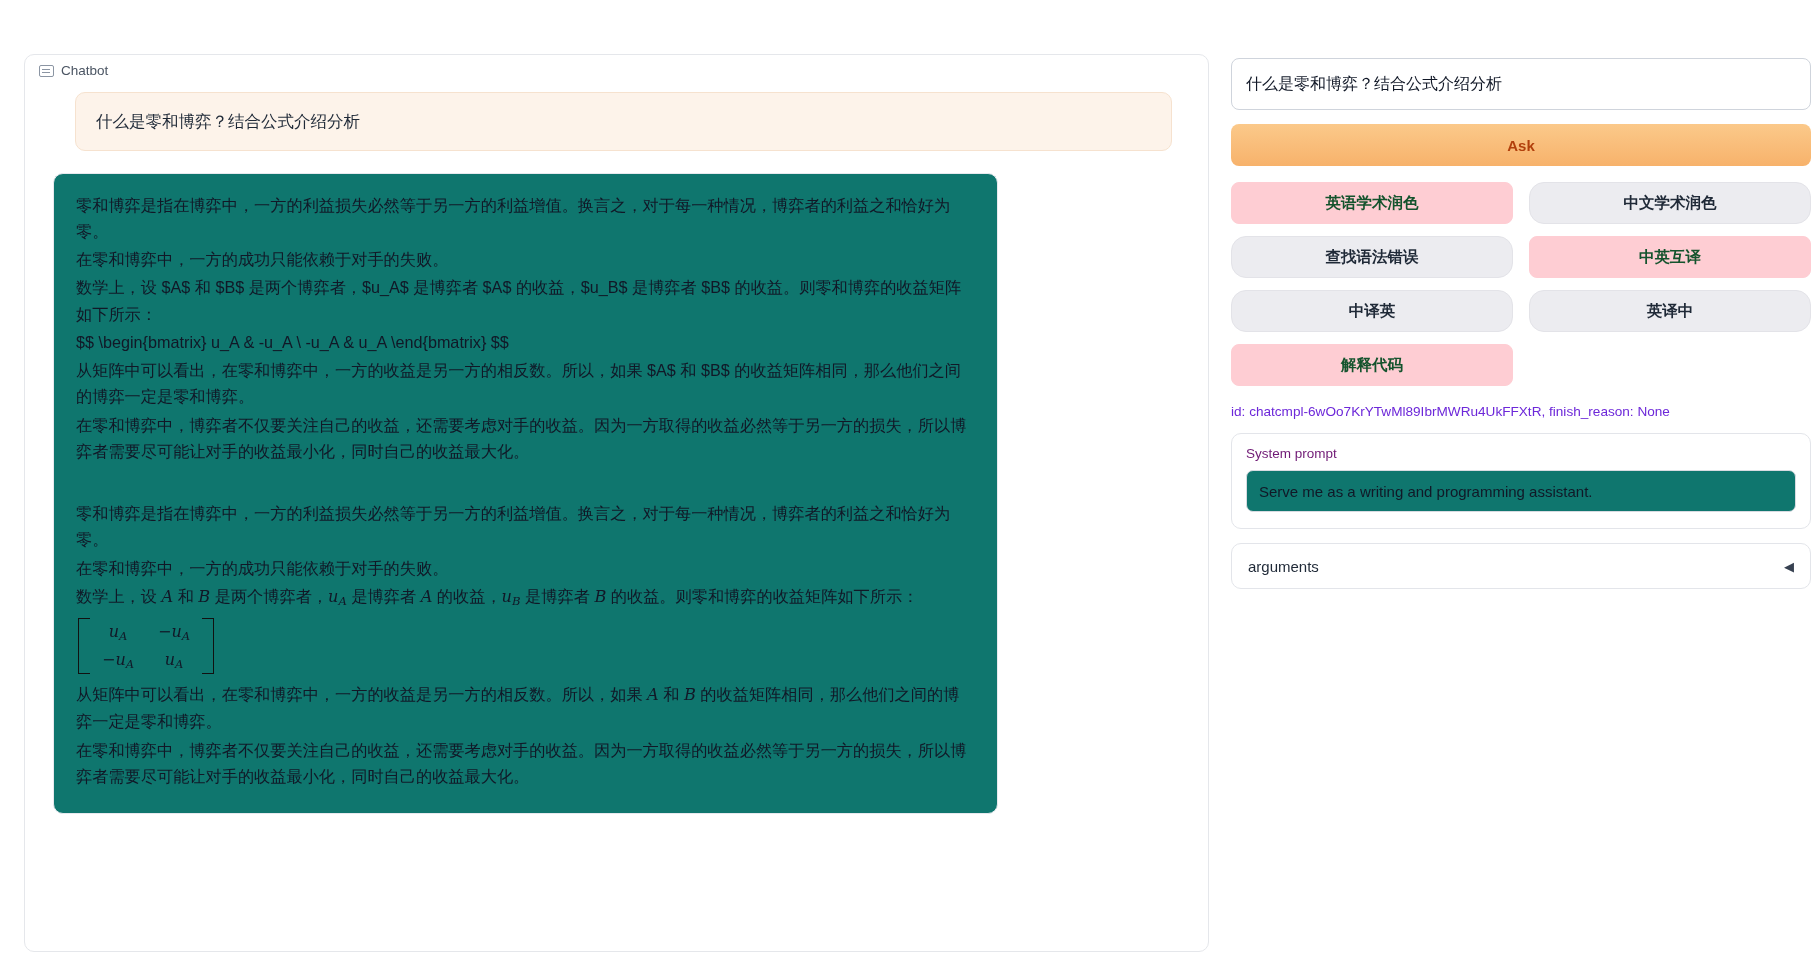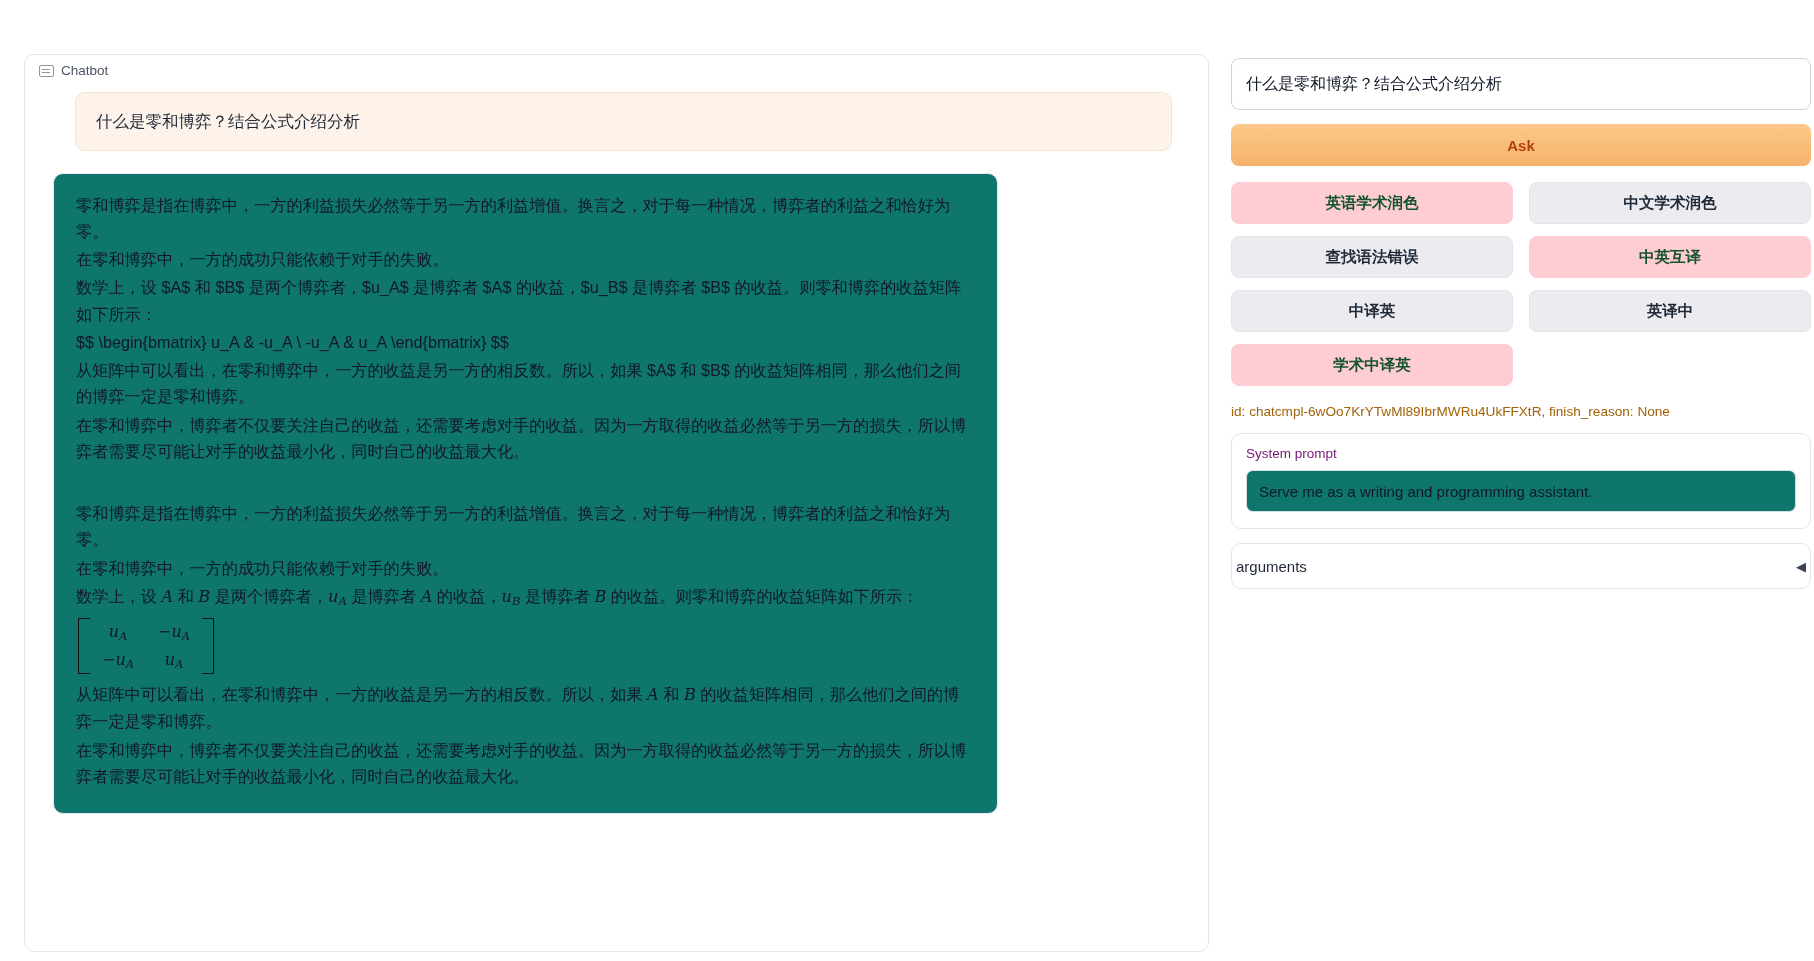--- a/index.html
+++ b/index.html
@@ -160,29 +160,30 @@
     cursor: pointer;
     font-family: "Liberation Sans", sans-serif;
     display: flex;
     align-items: center;
     justify-content: center;
   }
   .fn-btn.grey {
     background: #ececf0;
     color: #1f2937;
     border-color: #e3e3e8;
+    border-radius: 15px;
   }
   .fn-btn.pink {
     background: #fecdd3;
     color: #14532d;
     border-color: #fecdd3;
   }
   .status-line {
     font-size: 13.6px;
-    color: #a16207;
+    color: #6d28d9;
     margin-top: 4px;
     white-space: nowrap;
   }
   .sys-card {
     border: 1px solid #e3e5ea;
     border-radius: 10px;
     padding: 12px 14px 16px 14px;
     background: #fff;
   }
   .sys-title {
@@ -202,21 +203,21 @@
     outline: none;
     background: #0f766e;
   }
   .accordion {
     border: 1px solid #e3e5ea;
     border-radius: 10px;
     height: 46px;
     display: flex;
     align-items: center;
     justify-content: space-between;
-    padding: 0 4px;
+    padding: 0 16px;
     background: #fff;
     cursor: pointer;
   }
   .accordion .acc-label {
     font-size: 15px;
     color: #1f2937;
   }
   .acc-arrow {
     font-size: 13px;
     color: #374151;
@@ -282,21 +283,21 @@
 
     <button class="ask-btn">Ask</button>
 
     <div class="btn-grid">
       <button class="fn-btn pink">英语学术润色</button>
       <button class="fn-btn grey">中文学术润色</button>
       <button class="fn-btn grey">查找语法错误</button>
       <button class="fn-btn pink">中英互译</button>
       <button class="fn-btn grey">中译英</button>
       <button class="fn-btn grey">英译中</button>
-      <button class="fn-btn pink">学术中译英</button>
+      <button class="fn-btn pink">解释代码</button>
     </div>
 
     <div class="status-line">id: chatcmpl-6wOo7KrYTwMl89IbrMWRu4UkFFXtR, finish_reason: None</div>
 
     <div class="sys-card">
       <div class="sys-title">System prompt</div>
       <input class="sys-input" type="text" value="Serve me as a writing and programming assistant." style="">
     </div>
 
     <div class="accordion">

